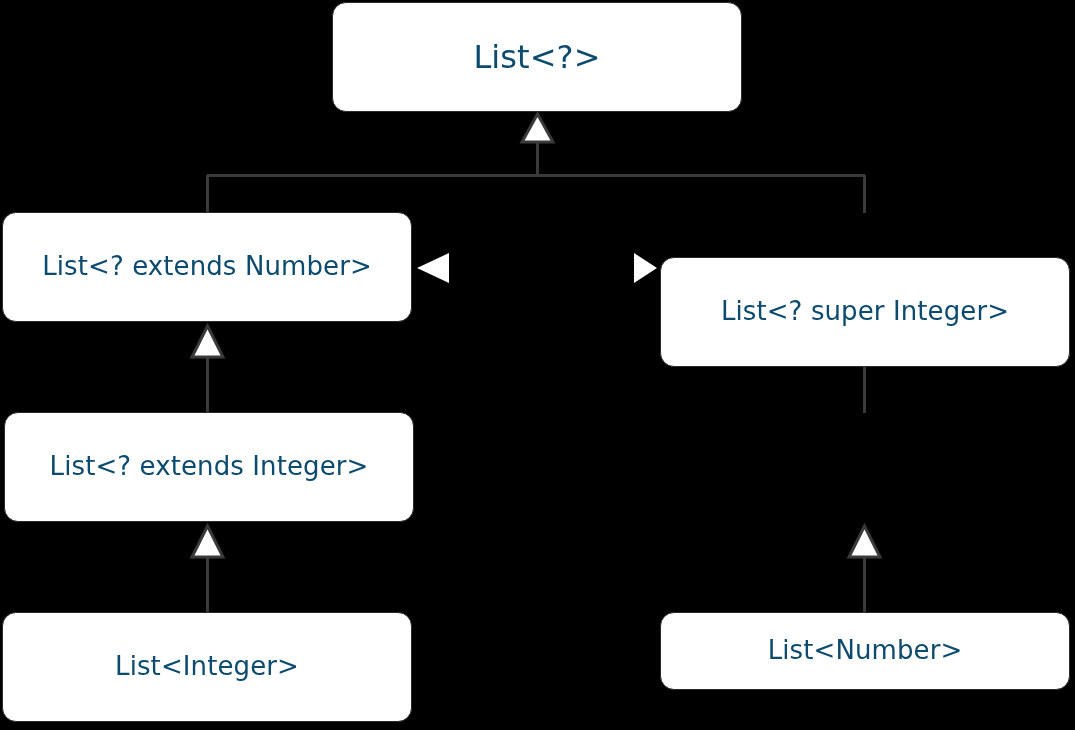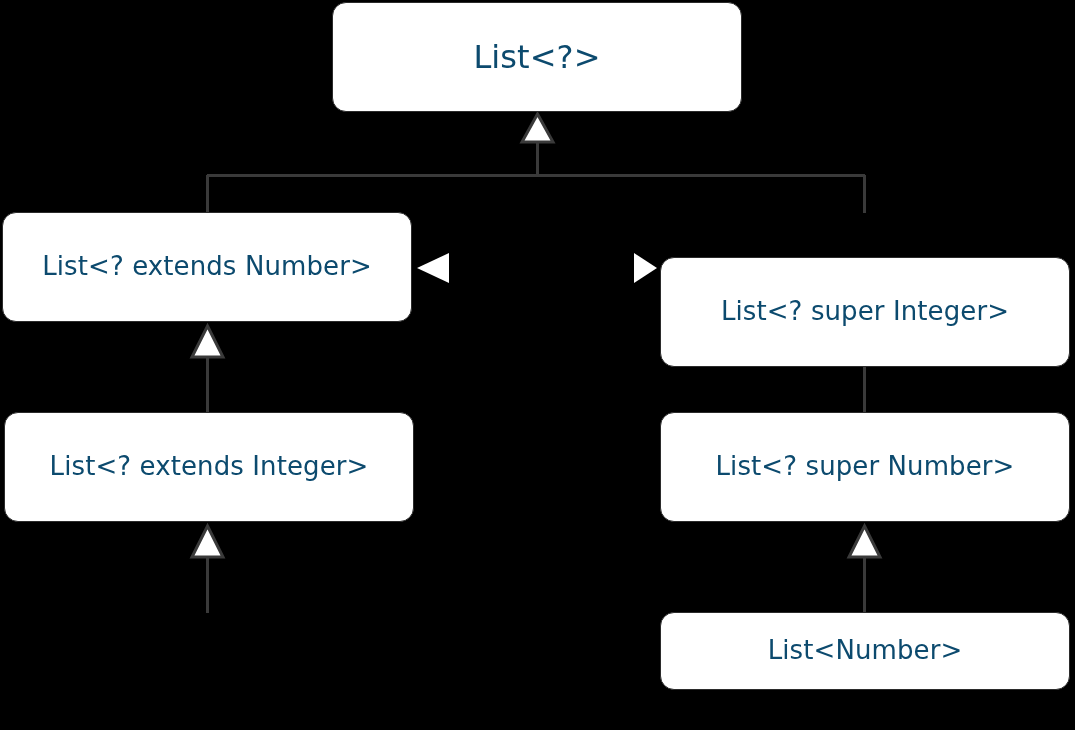--- a/index.html
+++ b/index.html
@@ -102,22 +102,22 @@
   </div>
 
   <div class="node" style="left:660px; top:212px; width:410px; height:110px;margin-top:45px;">
     <span class="node-label">List&lt;? super Integer&gt;</span>
   </div>
 
   <div class="node" style="left:4px; top:412px; width:410px; height:110px;">
     <span class="node-label">List&lt;? extends Integer&gt;</span>
   </div>
 
-  <div class="node" style="left:660px; top:412px; width:410px; height:110px;">
-    <span class="node-label">List&lt;? super Number&gt;</span>
+
+  <div class="node" style="left:2px; top:612px; width:410px; height:110px;">
+    <span class="node-label">List&lt;Integer&gt;</span>
   </div>
-
 
   <div class="node" style="left:660px; top:612px; width:410px; height:78px;">
     <span class="node-label">List&lt;Number&gt;</span>
   </div>
 
 </div>
 
 </body></html>

